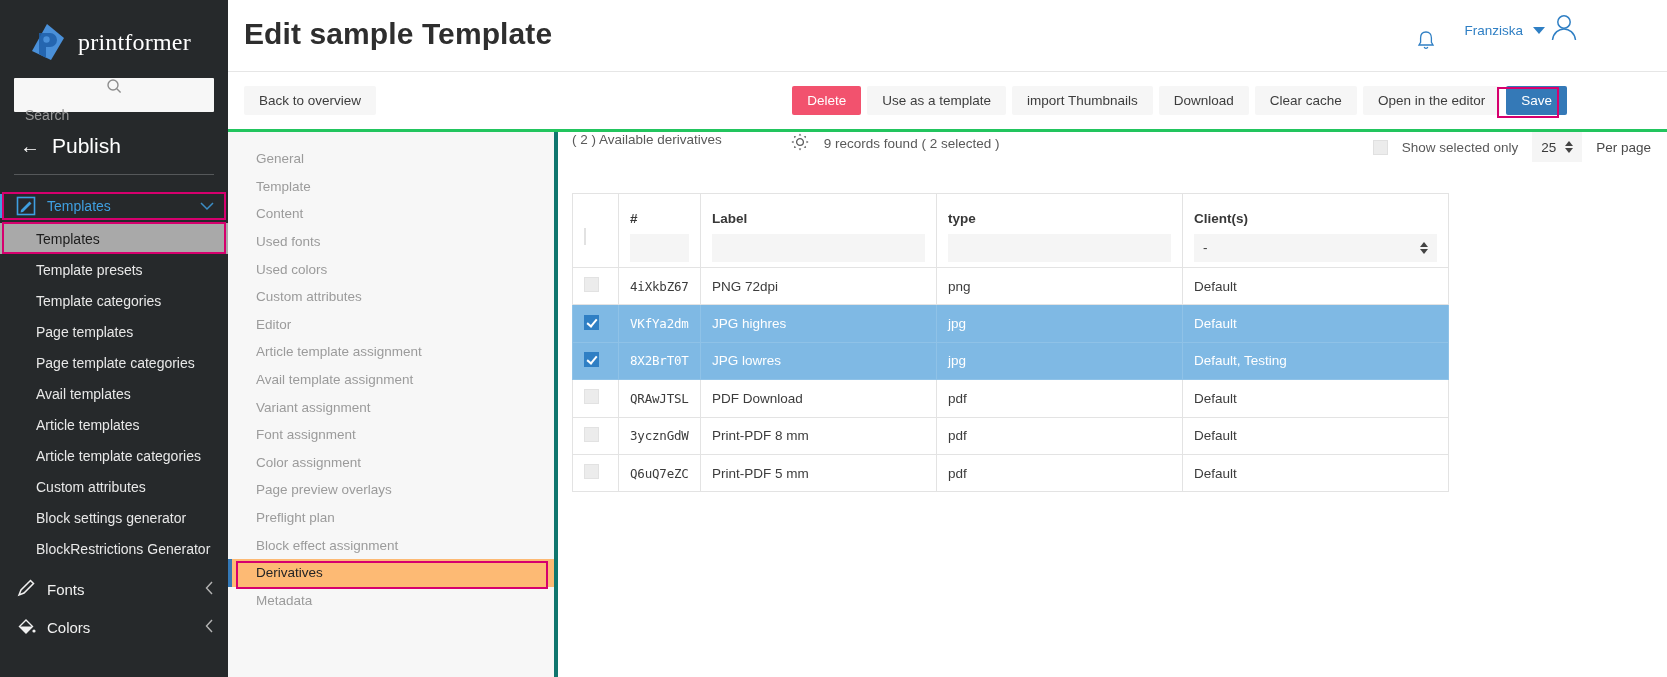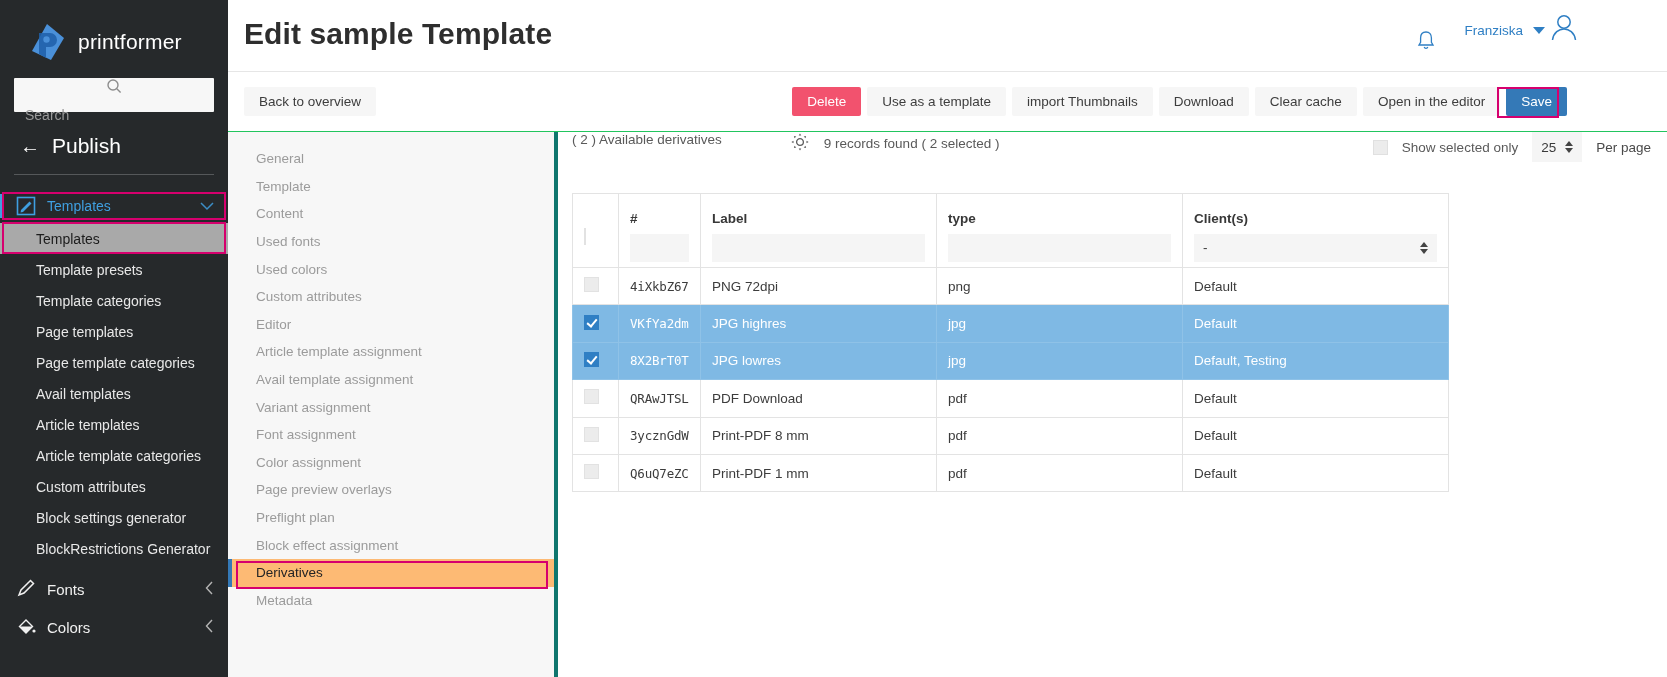--- a/index.html
+++ b/index.html
@@ -17,22 +17,22 @@
     background: #26292b;
     position: relative;
     overflow: hidden;
   }
   .brand {
     display: flex; align-items: center; gap: 10px;
     padding: 20px 0 0 26px; height: 64px;
   }
   .brand-logo { width: 42px; height: 42px; flex: none; }
   .brand-name {
-    color: #ffffff; font-family: Liberation Sans, sans-serif;
-    font-size: 21px; letter-spacing: .2px;
+    color: #ffffff; font-family: Liberation Serif, serif;
+    font-size: 24px; letter-spacing: .2px;
   }
   .search-wrap {
     margin: 14px 14px 0 14px;
     background: #f7f7f7;
     height: 34px; border-radius: 1px;
     display: flex; align-items: center; gap: 9px;
     padding: 0 11px;
     flex-direction: column;
   }
   .search-input {
@@ -104,21 +104,21 @@
     color: #2f7fc4; font-size: 13.5px;
   }
   .caret-down {
     width: 0; height: 0;
     border-left: 6px solid transparent; border-right: 6px solid transparent;
     border-top: 7px solid #2f7fc4;
   }
 
   .toolbar {
     height: 60px; display: flex; align-items: center;
-    border-bottom: 1px solid #22c55e; padding: 0 16px 0 16px;
+    border-bottom: 3px solid #22c55e; padding: 0 16px 0 16px;
     position: relative;
   }
   .btn {
     height: 29px; display: inline-flex; align-items: center;
     padding: 0 15px; font-size: 13.5px; color: #3d3d3d;
     background: #f6f6f6; border: none; border-radius: 2px;
     font-family: "Liberation Sans", sans-serif; cursor: pointer;
     white-space: nowrap;
   }
   .btn-group { margin-left: auto; display: flex; gap: 6px; padding-right: 84px; }
@@ -520,21 +520,21 @@
               <tr>
                 <td class="c-chk"><span class="cellbox"></span></td>
                 <td class="c-id">3ycznGdW</td>
                 <td class="c-lab">Print-PDF 8 mm</td>
                 <td class="c-typ">pdf</td>
                 <td class="c-cli">Default</td>
               </tr>
               <tr>
                 <td class="c-chk"><span class="cellbox"></span></td>
                 <td class="c-id">Q6uQ7eZC</td>
-                <td class="c-lab">Print-PDF 1 mm</td>
+                <td class="c-lab">Print-PDF 5 mm</td>
                 <td class="c-typ">pdf</td>
                 <td class="c-cli">Default</td>
               </tr>
             </tbody>
           </table>
         </div>
 
       </div>
     </div>
   </section>

